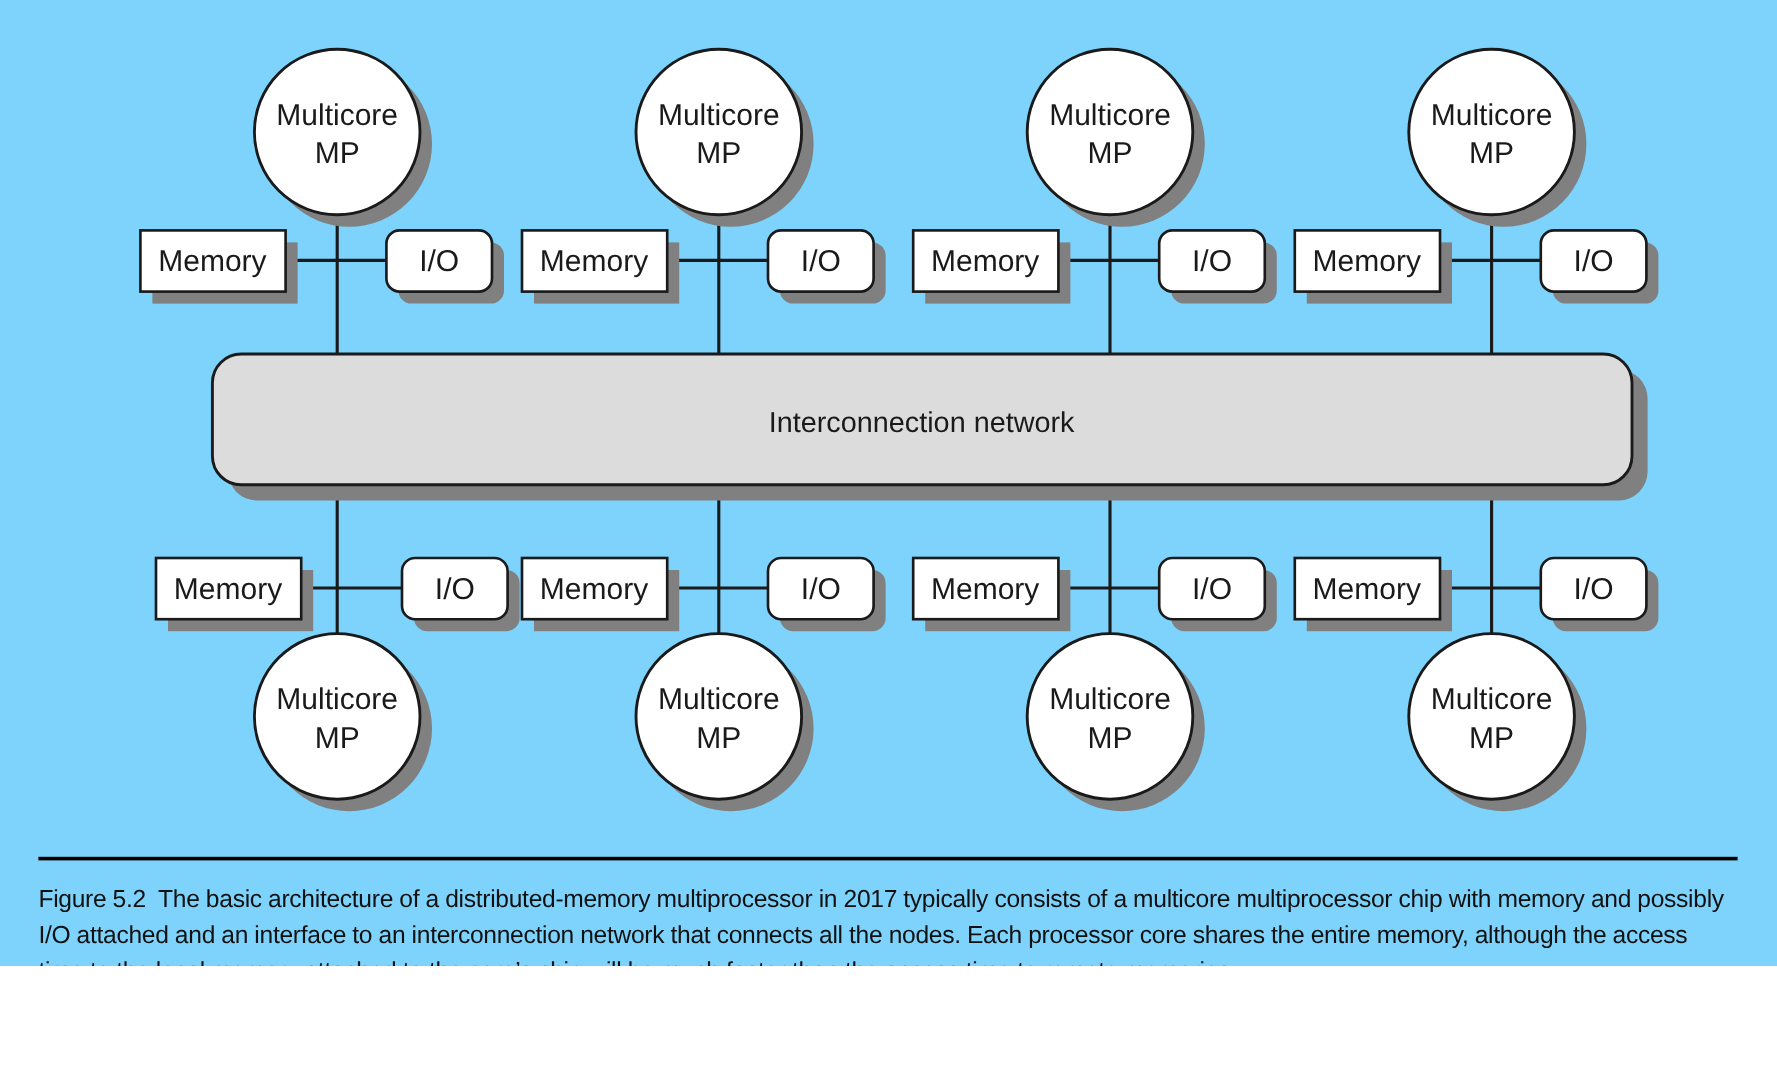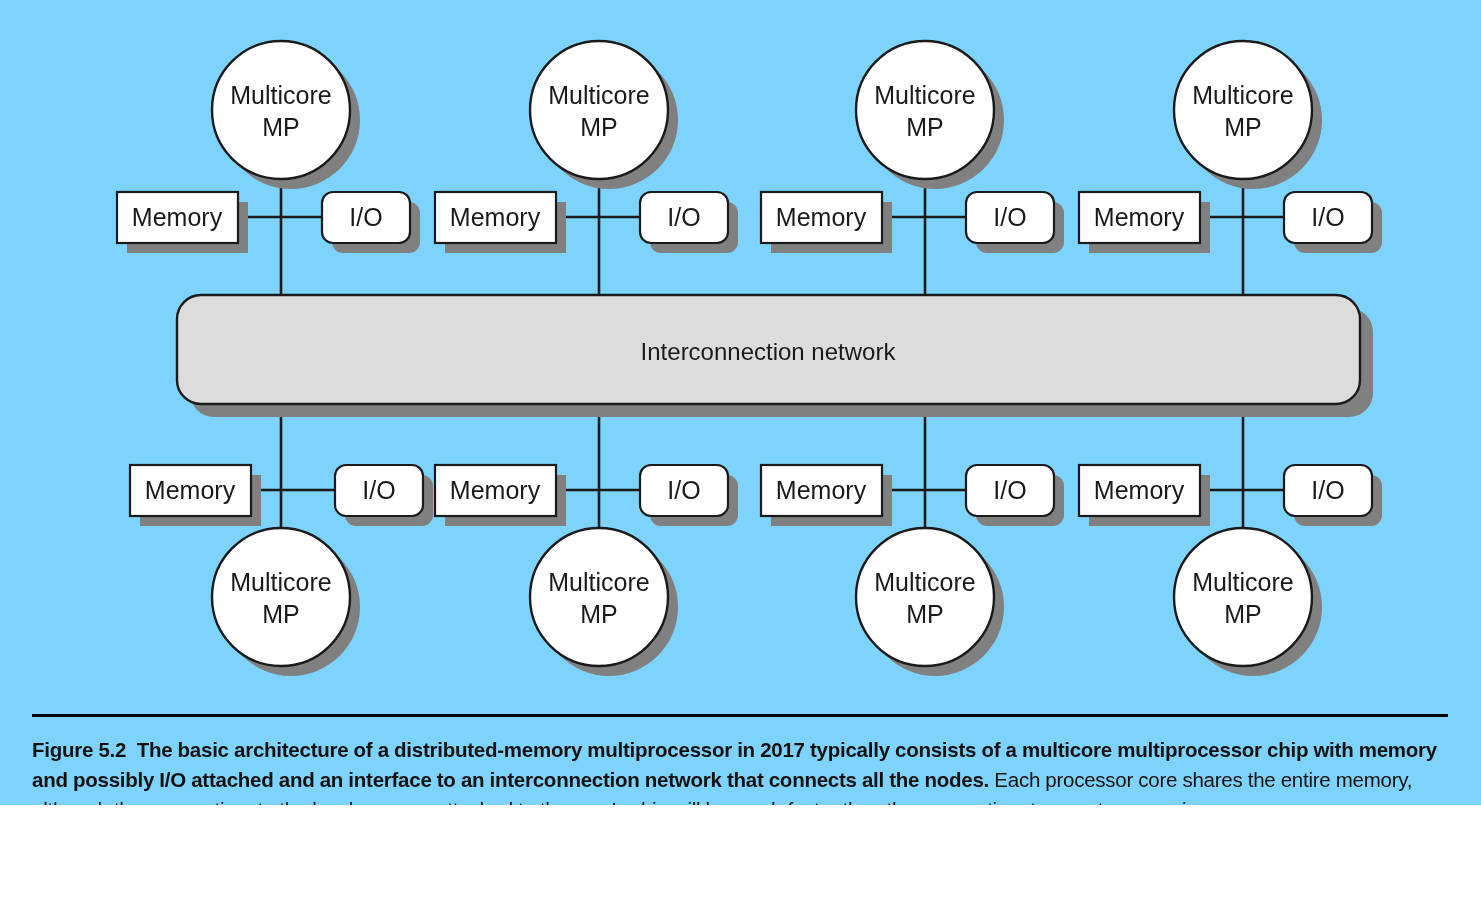--- a/index.html
+++ b/index.html
@@ -48,21 +48,21 @@
   .caption-text {
     font-family: "Liberation Sans", sans-serif;
     font-size: 20.5px;
     line-height: 30px;
     color: #111111;
     letter-spacing: -0.25px;
     text-align: left;
     word-spacing: -0.2px;
   }
   .caption-text .cap-bold {
-    font-weight: bold;
+    font-weight: normal;
   }
 </style>
 </head>
 <body>
 
 <div id="page">
 
   <div id="figure">
     <svg width="1481" height="700" viewBox="0 0 1481 700" xmlns="http://www.w3.org/2000/svg">
       <defs>

